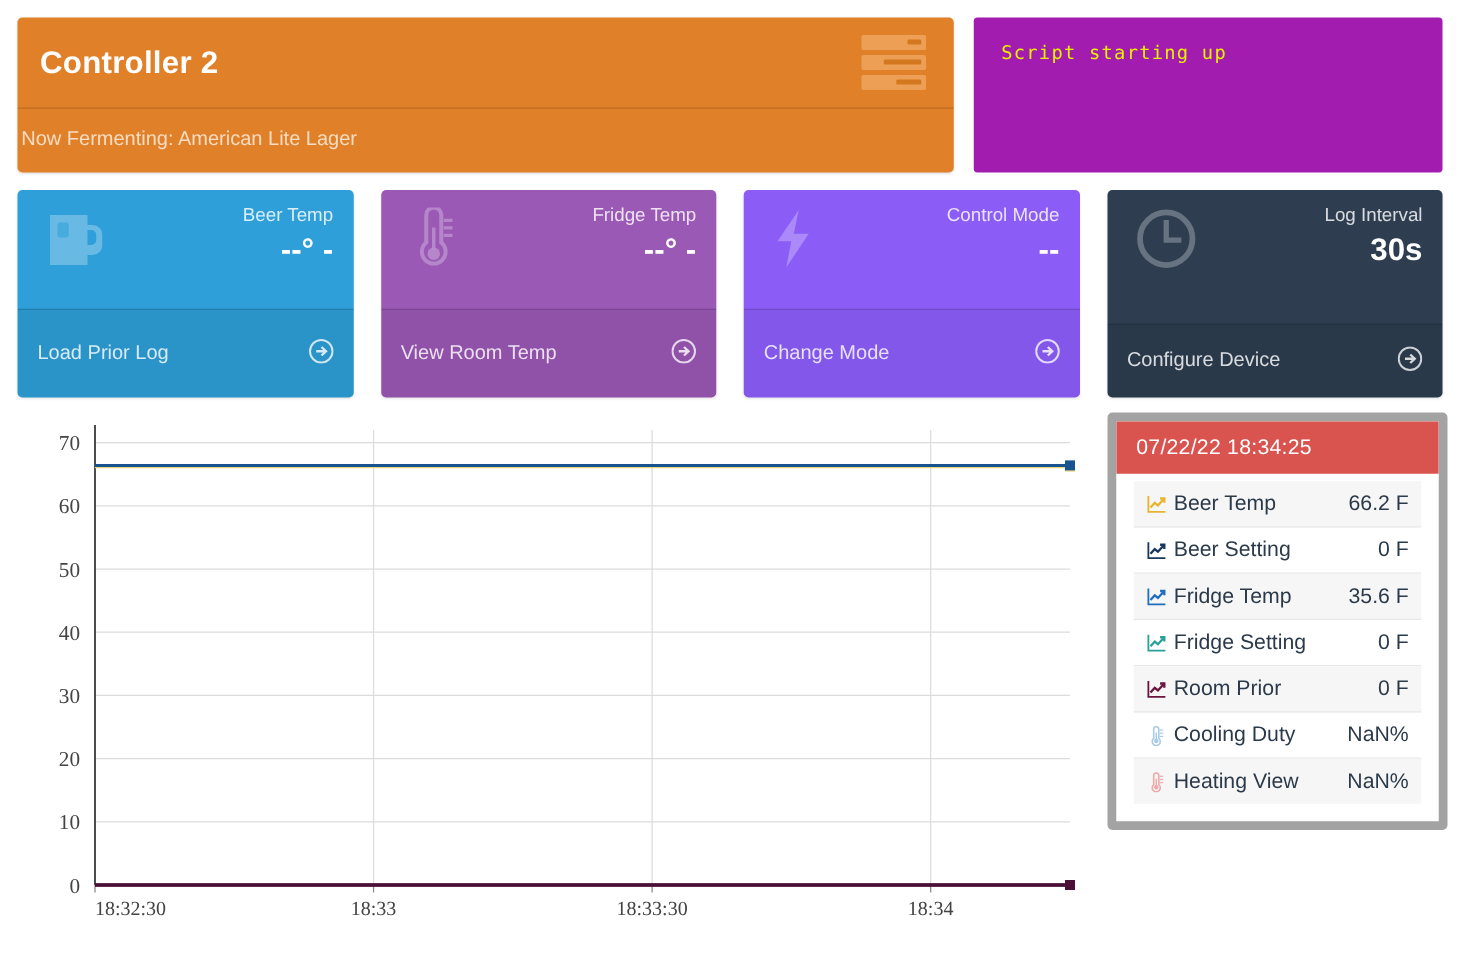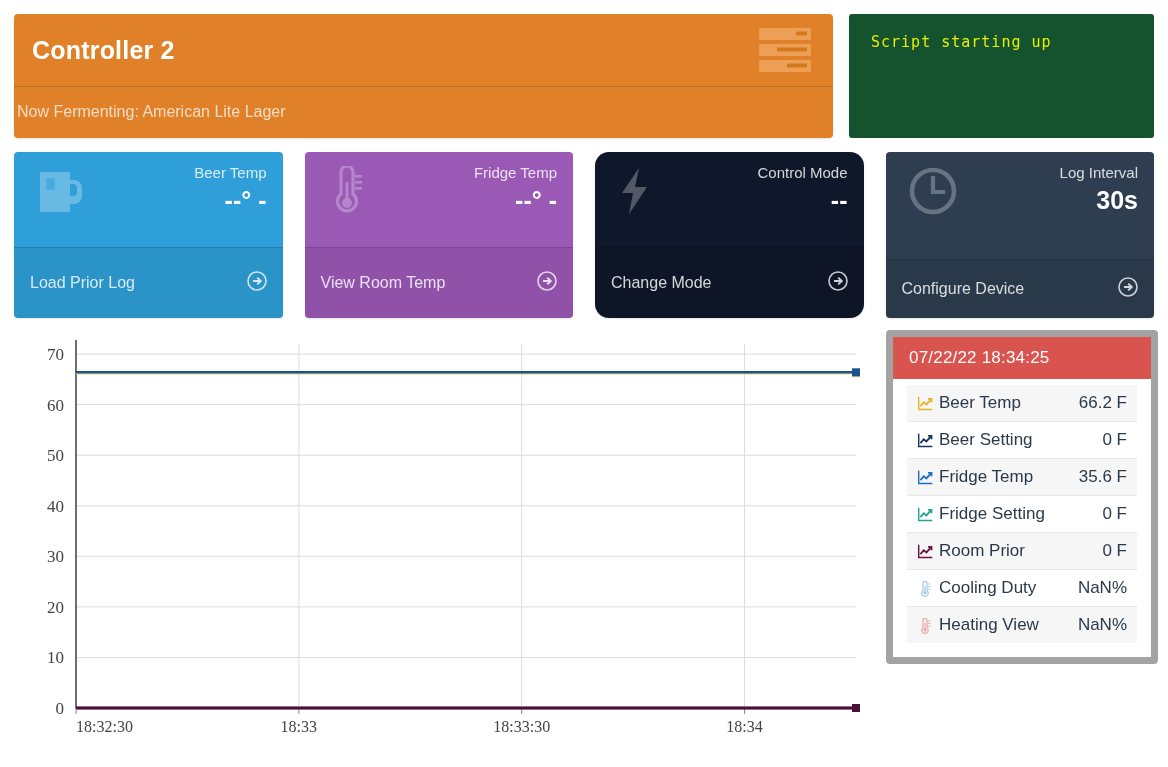--- a/index.html
+++ b/index.html
@@ -14,21 +14,21 @@
   
   .top-row {
     position: absolute; left: 0; top: 0;
     width: 1168px; height: 152px;
     display: flex;
     padding: 14px;
     gap: 16px;
   }
 
   .controller-panel {
-    width: 819px;
+    width: 749px;
     background: #e0812a;
     border-radius: 4px;
     position: relative;
     overflow: hidden;
     box-shadow: 0 1px 2px rgba(0,0,0,0.12);
   }
   .controller-head {
     height: 73px;
     position: relative;
     display: flex;
@@ -191,21 +191,21 @@
             <rect x="0" y="33" width="52" height="12" rx="2" fill="#eda055"></rect>
             <rect x="28" y="36.5" width="20" height="4" rx="1" fill="#d4781f"></rect>
           </svg>
         </span>
       </div>
       <div class="controller-sub">
         <span>Now Fermenting: American Lite Lager</span>
       </div>
     </div>
 
-    <div class="lcd-panel" style="background: #14532d; color: rgb(232, 240, 0);">
+    <div class="lcd-panel" style="background: #a21caf; color: rgb(232, 240, 0);">
       <div>Script starting up</div>
       <div></div>
       <div></div>
       <div></div>
     </div>
   </div>
 
   <div class="cards-row">
 
     <div class="card beer" style="background: rgb(46, 159, 216);">
@@ -250,21 +250,21 @@
         <span>View Room Temp</span>
         <span class="arrow">
           <svg viewBox="0 0 20 20" width="20" height="20">
             <circle cx="10" cy="10" r="9" fill="none" stroke="#ffffff" stroke-width="1.6" opacity="0.9"></circle>
             <path d="M6 10 h7 M10.2 6.6 L13.8 10 L10.2 13.4" fill="none" stroke="#ffffff" stroke-width="1.9" opacity="0.95"></path>
           </svg>
         </span>
       </div>
     </div>
 
-    <div class="card mode" style="background: #0f172a; border-radius: 14px;">
+    <div class="card mode" style="background: #8b5cf6;">
       <div class="card-body">
         <span class="card-bigicon">
           <svg viewBox="0 0 34 50" width="34" height="50">
             <path d="M22 2 L5 27 h11 L12 48 L30 21 H18 z" fill="#ffffff" opacity="0.92"></path>
           </svg>
         </span>
         <div class="card-label">Control Mode</div>
         <div class="card-value">--</div>
       </div>
       <div class="card-foot">

